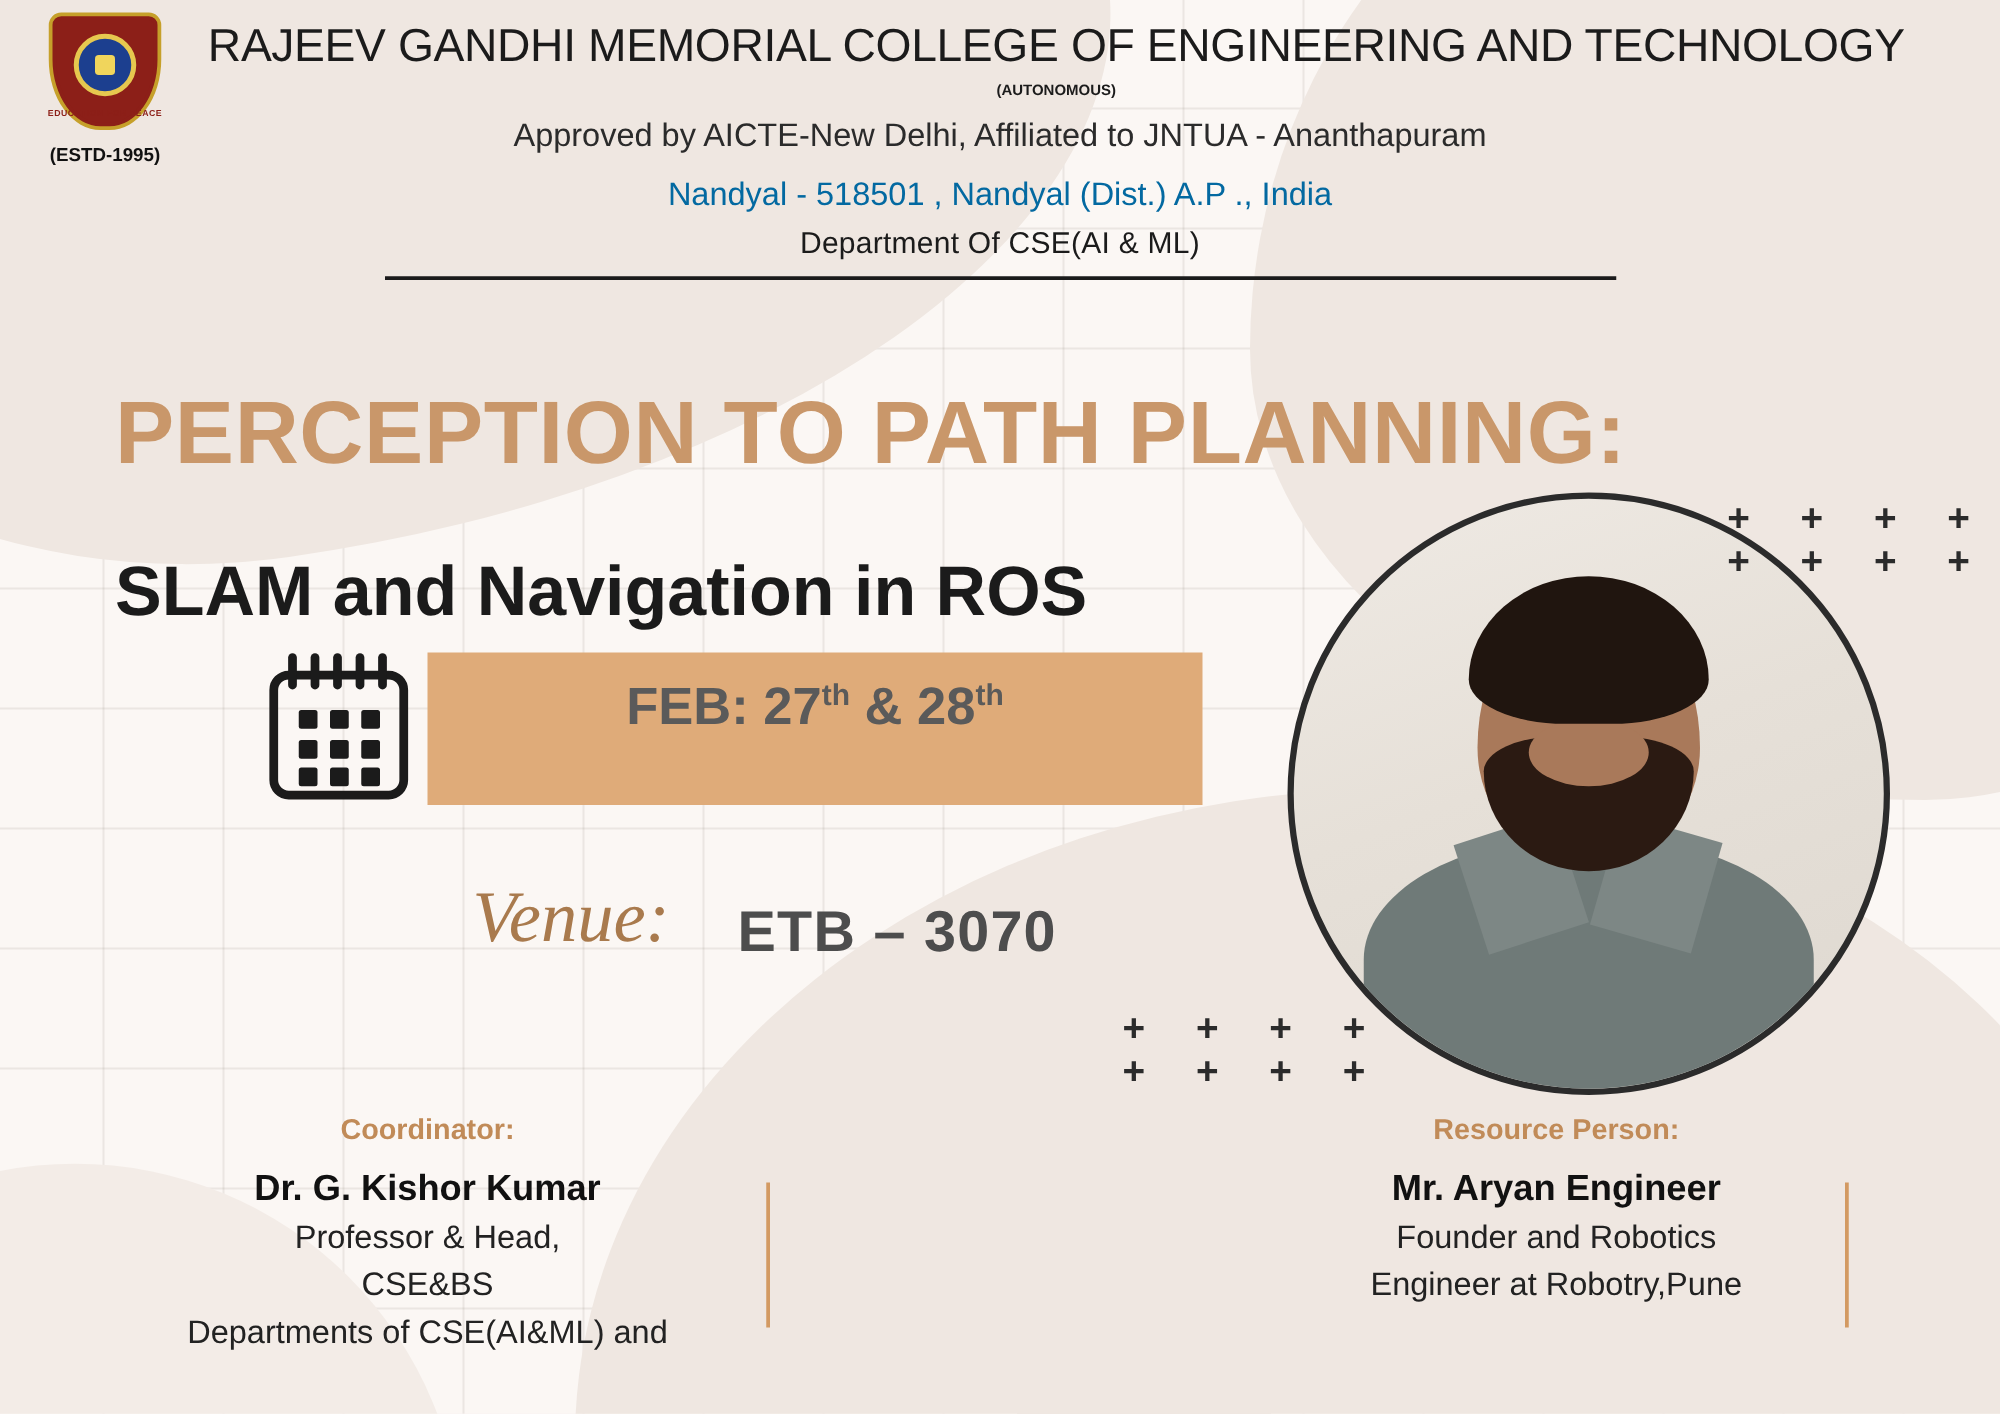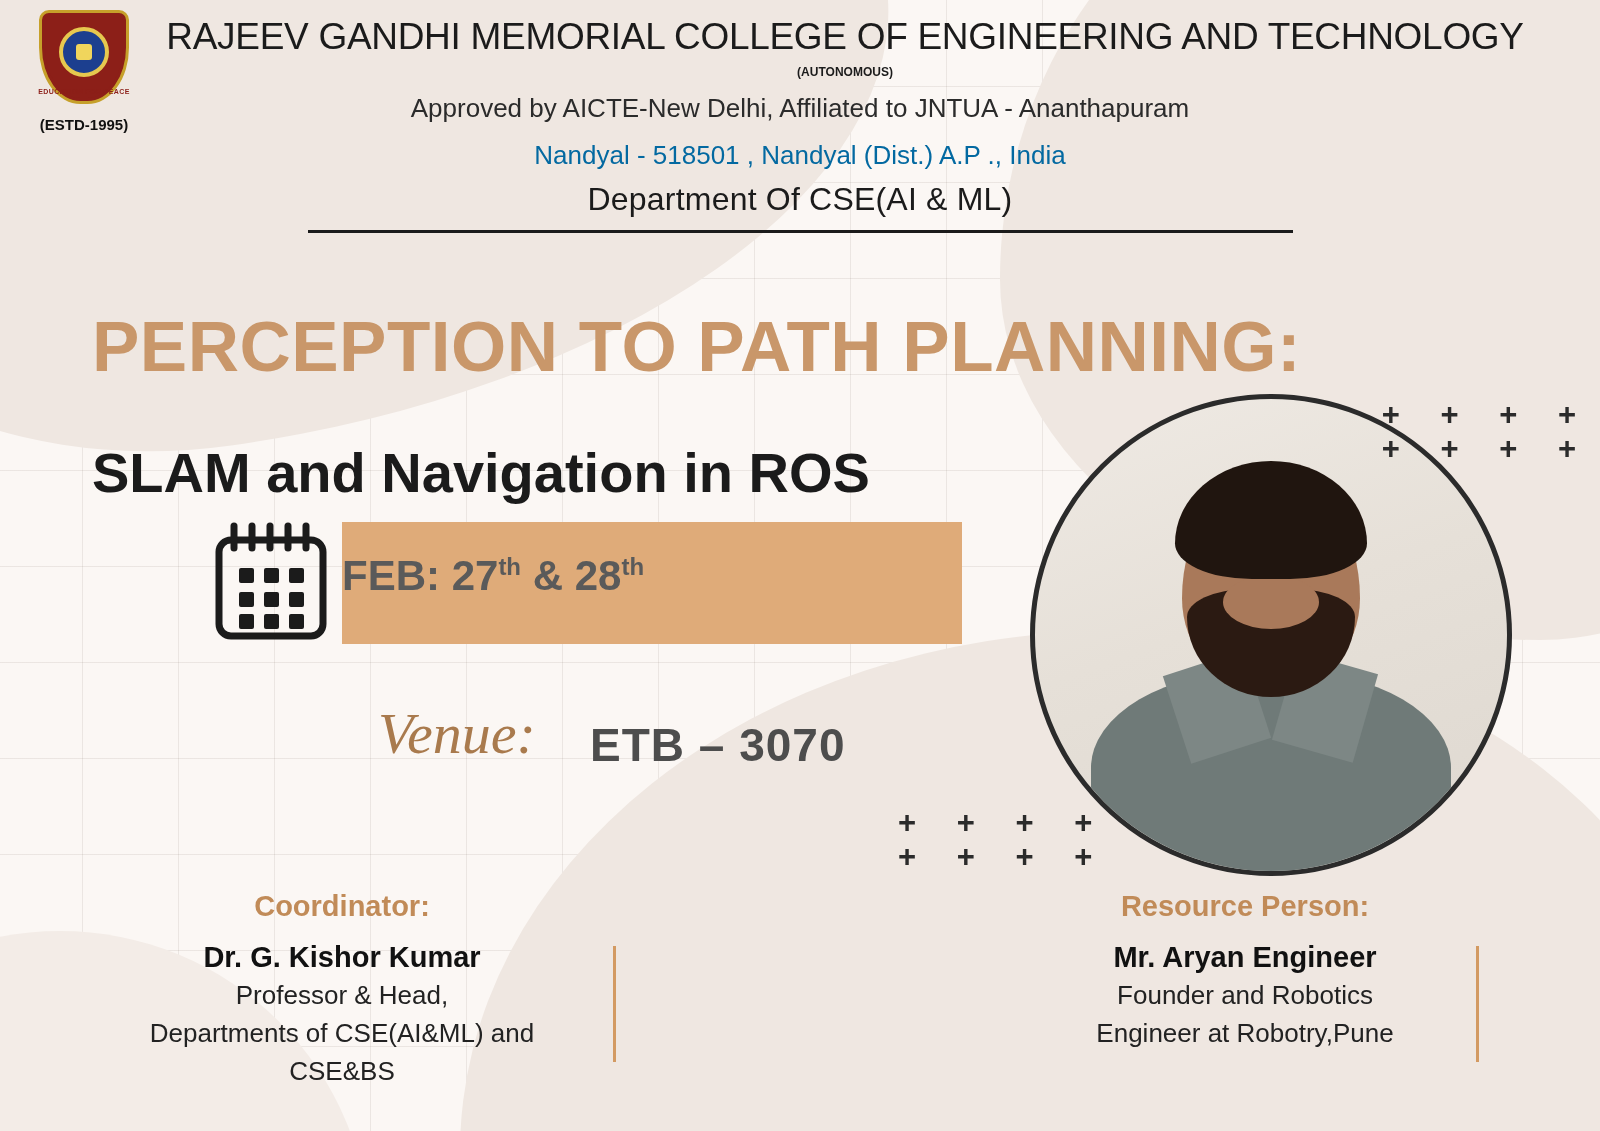--- a/index.html
+++ b/index.html
@@ -102,21 +102,21 @@
     margin-top: 14px;
   }
   .address {
     display: block;
     font-size: 26px;
     color: #0369a1;
     margin-top: 16px;
   }
   .dept {
     display: block;
-    font-size: 32px;
+    font-size: 24px;
     color: #1b1b1b;
     margin-top: 10px;
     letter-spacing: 0.2px;
   }
   .rule {
     width: 985px;
     height: 3px;
     background: #1b1b1b;
     margin: 12px auto 0 auto;
   }
@@ -215,21 +215,22 @@
     width: 620px;
     height: 122px;
     background: #dfab79;
   }
   .date-text {
     position: absolute;
     left: 0;
     top: 0;
     width: 620px;
     height: 122px;
-    line-height: 90px;
+    line-height: 69px;
+    text-align: center;
     font-size: 42px;
     font-weight: bold;
     color: #5a5a5a;
   }
   .date-text sup {
     font-size: 24px;
   }
 
   
   .venue-label {
@@ -347,21 +348,21 @@
   .plus-mid { left: 898px; top: 806px; }
 
   
   .person-block {
     position: absolute;
     text-align: center;
   }
   .person-left { left: 102px; top: 890px; width: 480px; }
   .person-right { left: 1010px; top: 890px; width: 470px; }
   .person-role {
-    font-size: 29px;
+    font-size: 23px;
     font-weight: bold;
     color: #c18b58;
   }
   .person-name {
     font-size: 29px;
     font-weight: bold;
     color: #111;
     margin-top: 18px;
   }
   .person-line {
@@ -456,22 +457,22 @@
 </div>
 <div class="plus-grid plus-mid">
   <div>+ + + +</div>
   <div>+ + + +</div>
 </div>
 
 <div class="person-block person-left">
   <div class="person-role">Coordinator:</div>
   <div class="person-name">Dr. G.  Kishor Kumar</div>
   <div class="person-line">Professor &amp; Head,</div>
+  <div class="person-line">CSE&amp;BS</div>
   <div class="person-line">Departments of CSE(AI&amp;ML) and</div>
-  <div class="person-line">CSE&amp;BS</div>
 </div>
 <div class="divider-vert div-left"></div>
 
 <div class="person-block person-right">
   <div class="person-role">Resource Person:</div>
   <div class="person-name">Mr. Aryan Engineer</div>
   <div class="person-line">Founder and Robotics</div>
   <div class="person-line">Engineer at Robotry,Pune</div>
 </div>
 <div class="divider-vert div-right"></div>

